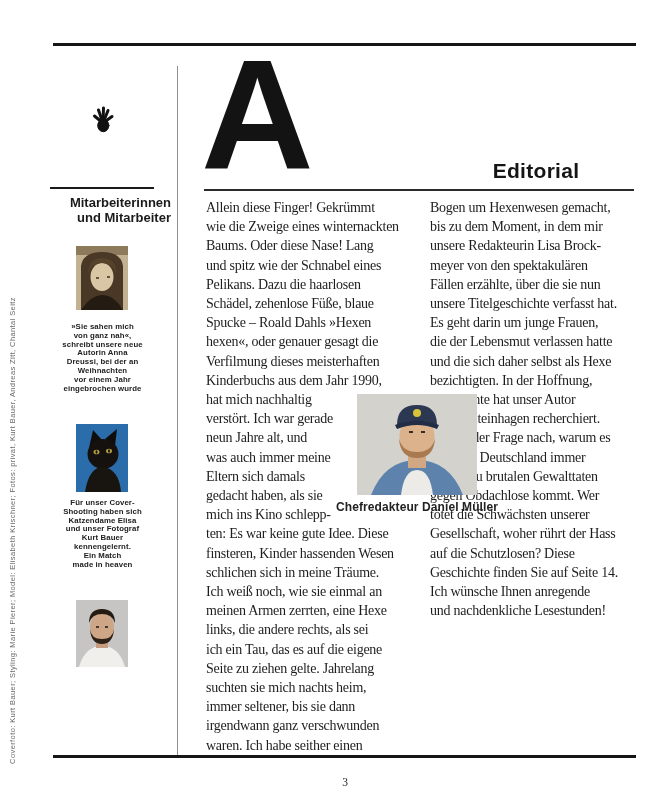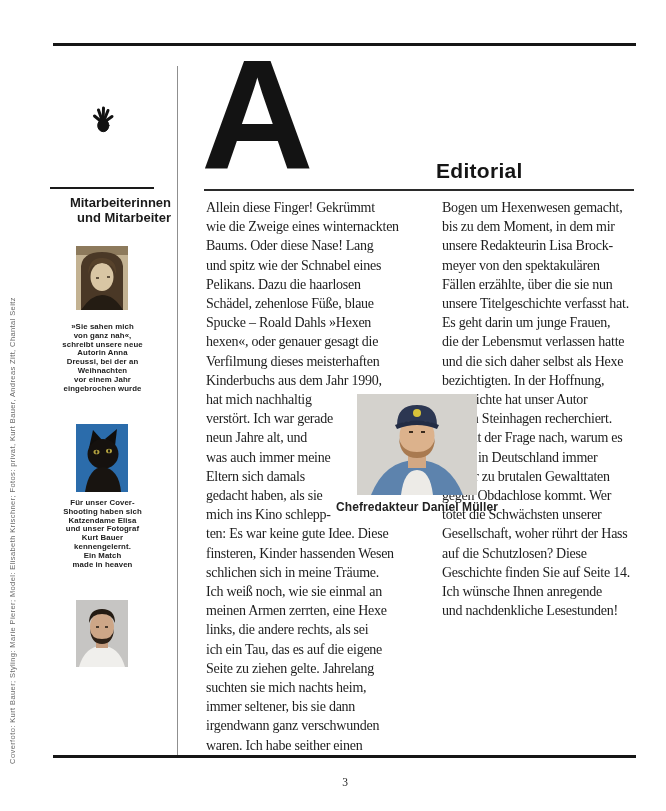--- a/index.html
+++ b/index.html
@@ -28,28 +28,28 @@
   .p1{top:246px;height:64px;}
   .p2{top:424px;height:68px;}
   .p3{top:600px;height:67px;}
   .scap{position:absolute;left:40px;width:125px;text-align:center;font-size:7.8px;
         line-height:8.8px;font-weight:700;letter-spacing:.1px;white-space:pre-line;color:#222;}
   .c1{top:323px;} .c2{top:499px;text-align:center;} .c3{top:676px;}
 
   
   .dropA{position:absolute;left:201px;top:36px;font-size:156px;line-height:1;
          font-weight:700;letter-spacing:-5px;color:#131313;}
-  .editorial{position:absolute;left:436px;top:159px;width:200px;text-align:left;
+  .editorial{position:absolute;left:436px;top:159px;width:200px;text-align:center;
              font-size:21px;font-weight:700;letter-spacing:.3px;color:#151515;}
 
   
   .bodycol{position:absolute;top:198px;font-family:"Liberation Serif",serif;
            font-size:14px;line-height:19.2px;letter-spacing:-.25px;color:#1d1d1d;}
   .col-left{left:206px;width:222px;}
-  .col-right{left:430px;width:216px;margin-left:12px;}
+  .col-right{left:430px;width:216px;}
   .seg{white-space:pre-line;}
   .col-right .narrow{margin-left:58px;}
 
   
   .inset{position:absolute;left:357px;top:394px;width:120px;height:101px;overflow:hidden;}
   .inset svg{display:block;}
   .inset-cap{position:absolute;left:327px;top:500px;width:180px;text-align:center;
              font-size:12px;font-weight:700;letter-spacing:.1px;color:#222;}
 
   

